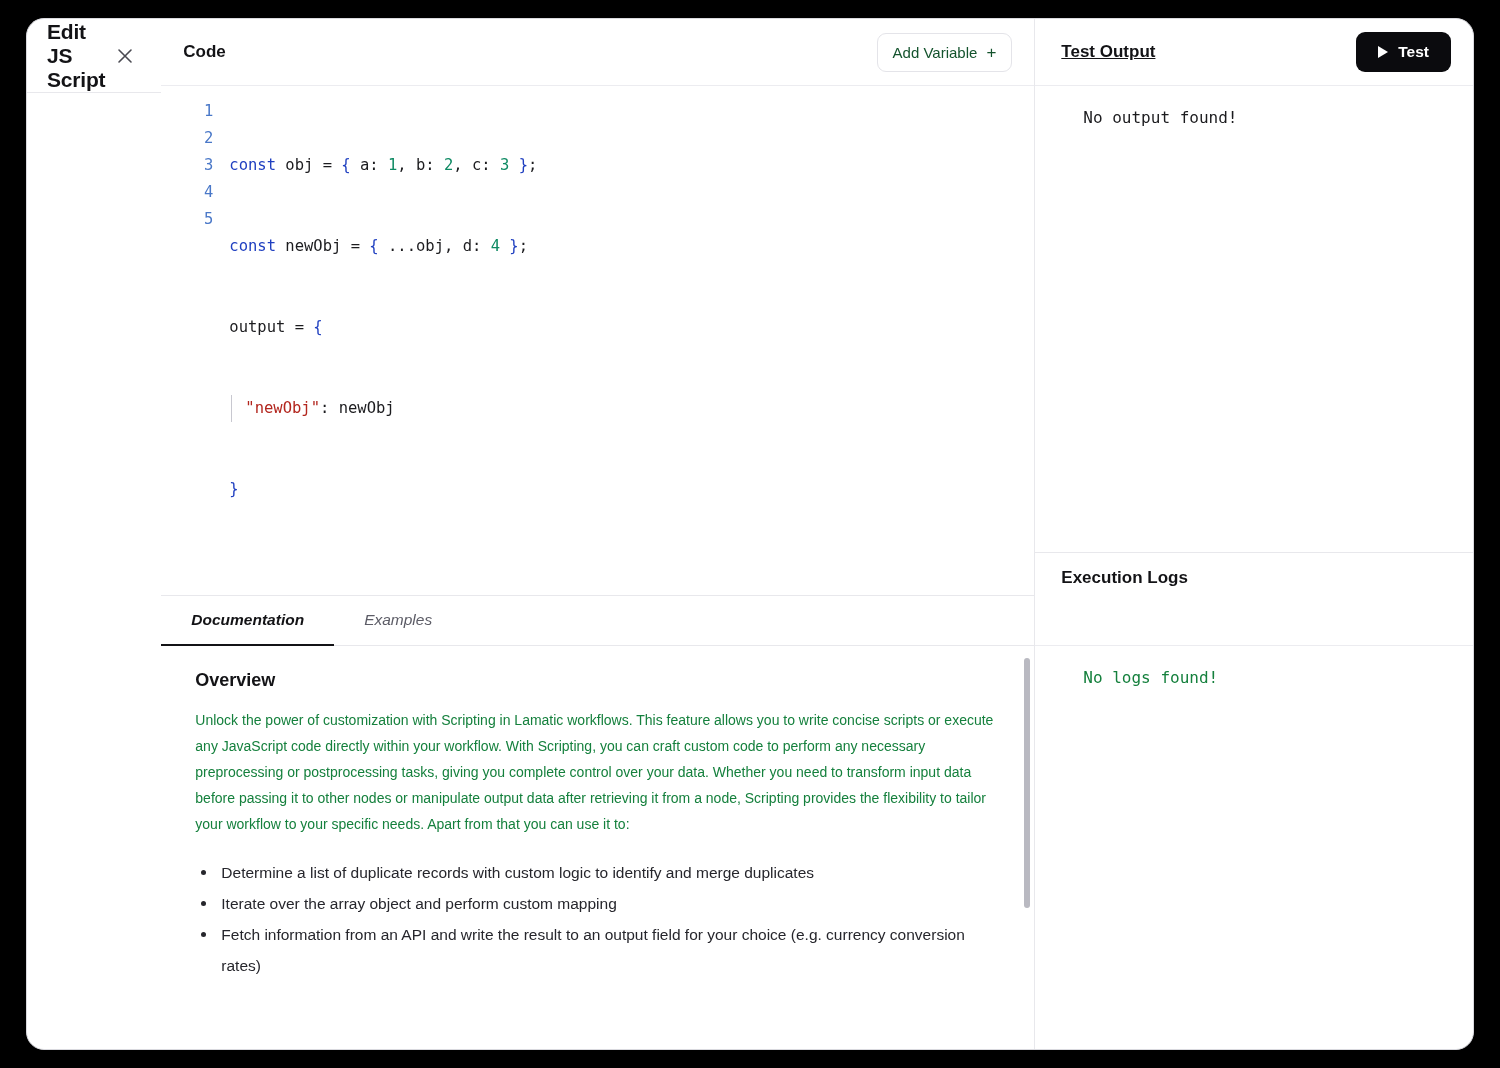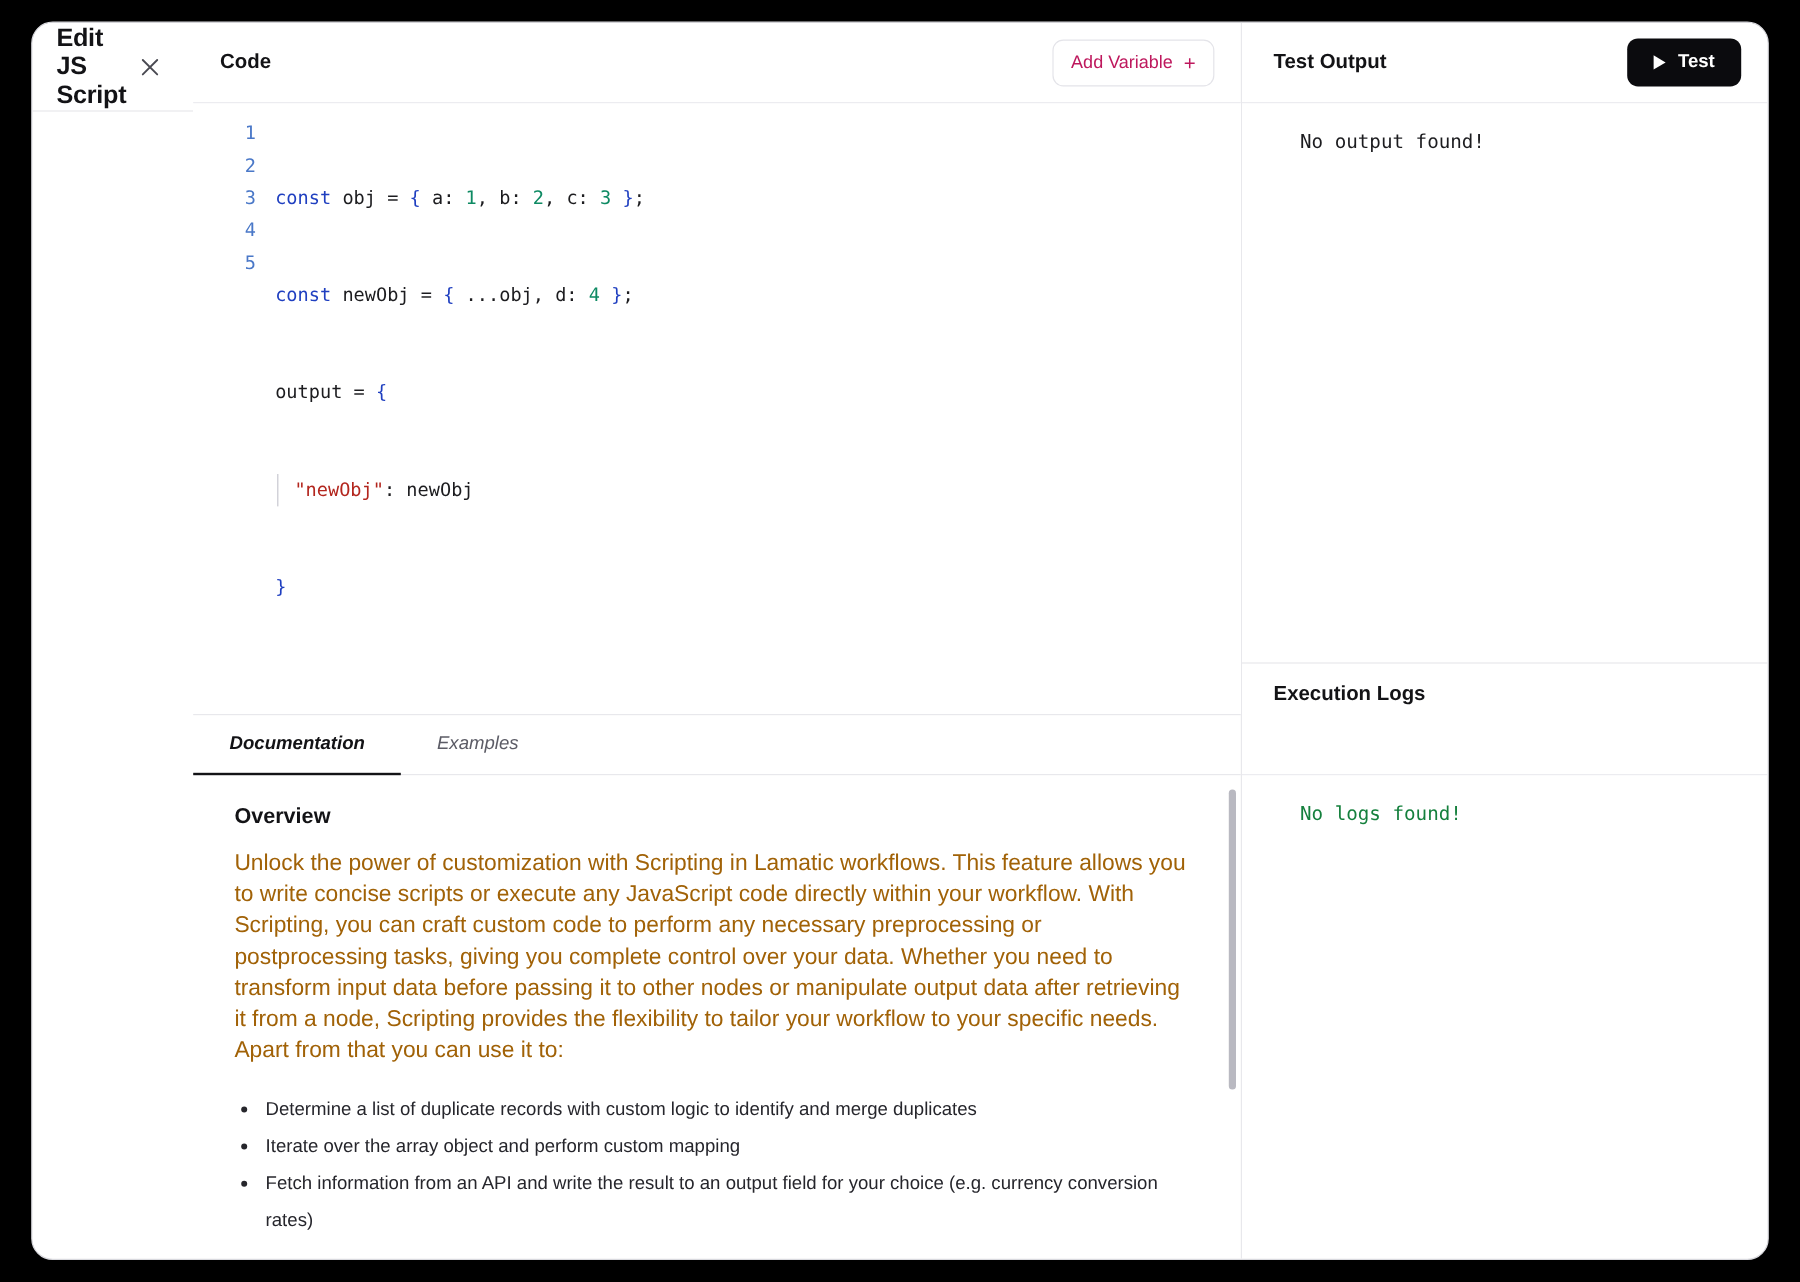--- a/index.html
+++ b/index.html
@@ -84,21 +84,21 @@
   }
   .add-var-btn {
     display: flex;
     align-items: center;
     gap: 9px;
     height: 39px;
     padding: 0 15px;
     border: 1px solid #e4e4e9;
     border-radius: 9px;
     background: #fff;
-    color: #be185d;
+    color: #14532d;
     font-size: 15px;
     font-family: "Liberation Sans", sans-serif;
     cursor: pointer;
     margin-left: 23px;
   }
   .add-var-btn .plus { font-size: 17px; line-height: 1; }
 
   .code-area {
     flex: 1 1 auto;
     display: flex;
@@ -177,23 +177,23 @@
     padding: 24px 34px 0 34px;
     position: relative;
   }
   .docs-body h3 {
     font-size: 18px;
     font-weight: 700;
     color: #131316;
     margin-bottom: 16px;
   }
   .docs-body p {
-    font-size: 19px;
+    font-size: 14px;
     line-height: 26px;
-    color: #a16207;
+    color: #15803d;
     margin-bottom: 20px;
     max-width: 800px;
   }
   .docs-body ul { list-style: none; }
   .docs-body li {
     position: relative;
     font-size: 15.5px;
     line-height: 31px;
     color: #26262c;
     padding-left: 26px;
@@ -224,20 +224,21 @@
     flex: 0 0 66px;
     display: flex;
     align-items: center;
     justify-content: space-between;
     padding: 0 22px 0 26px;
   }
   .test-head h2 {
     font-size: 17px;
     font-weight: 700;
     color: #131316;
+    text-decoration: underline;
   }
   .test-btn {
     display: flex;
     align-items: center;
     gap: 10px;
     height: 40px;
     padding: 0 22px;
     background: #0b0b0e;
     color: #ffffff;
     border: none;

